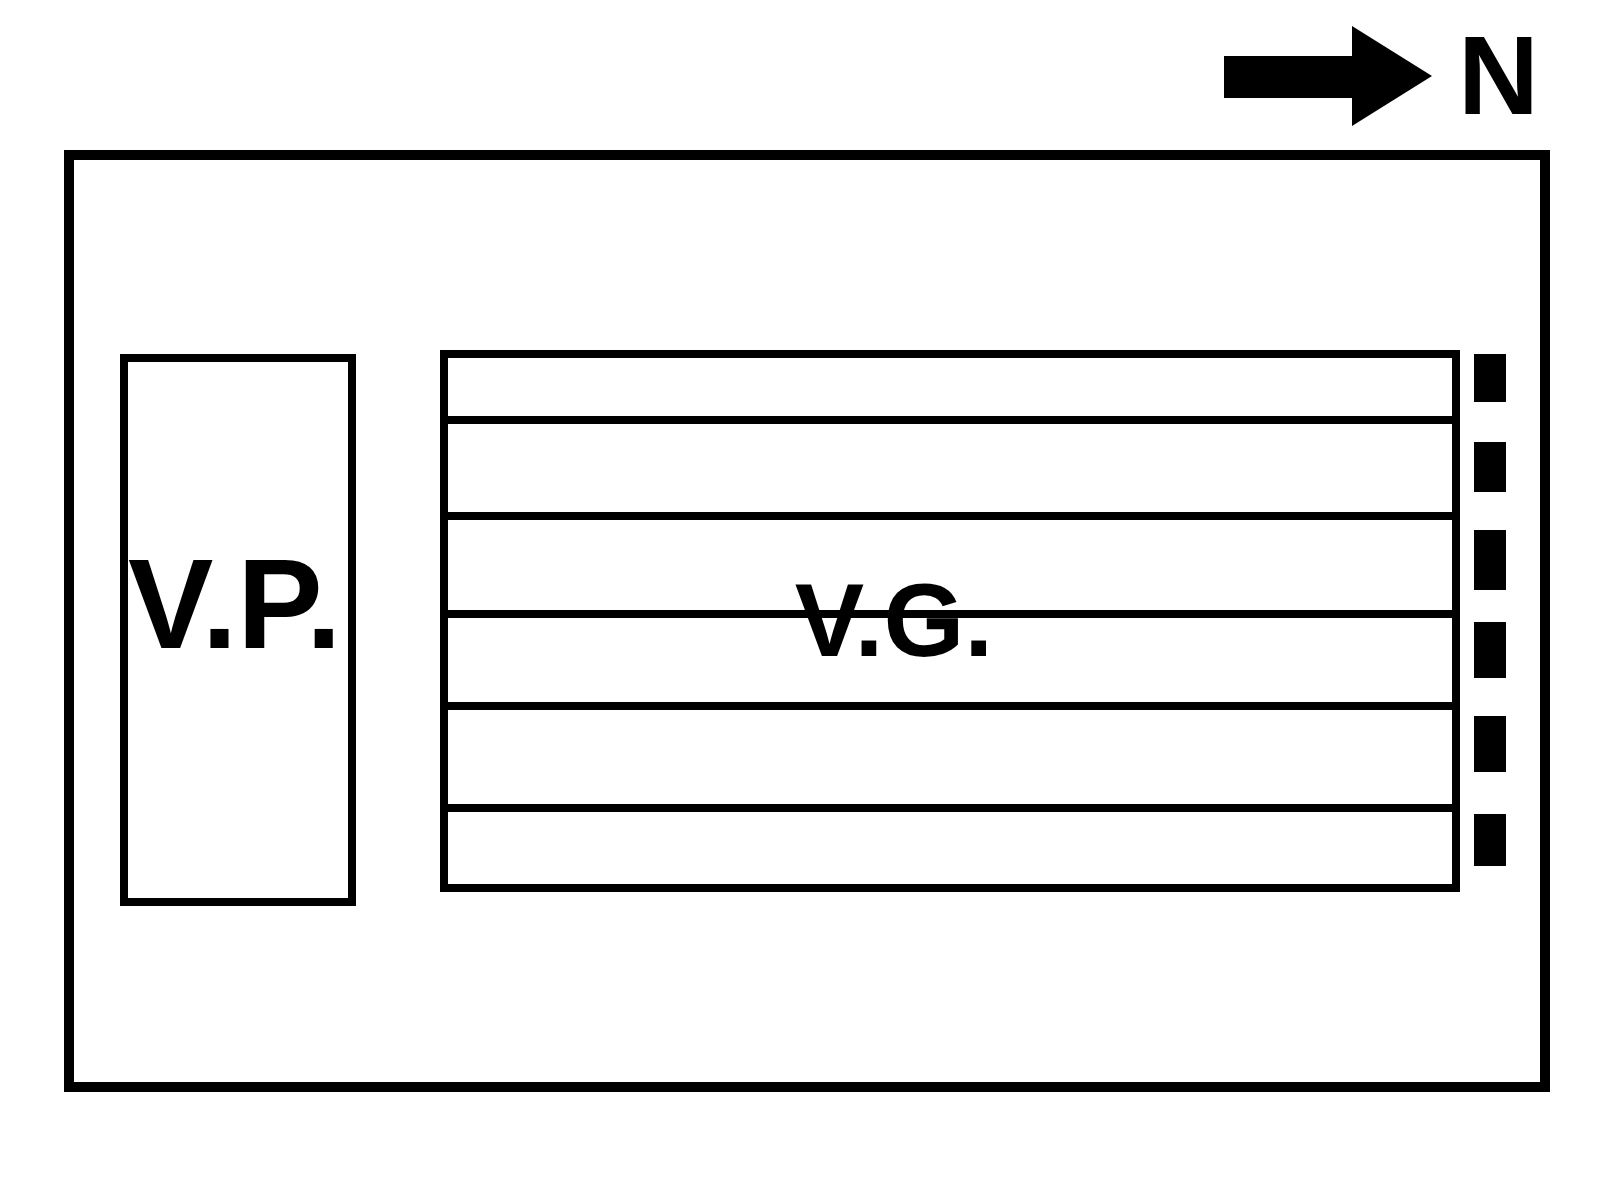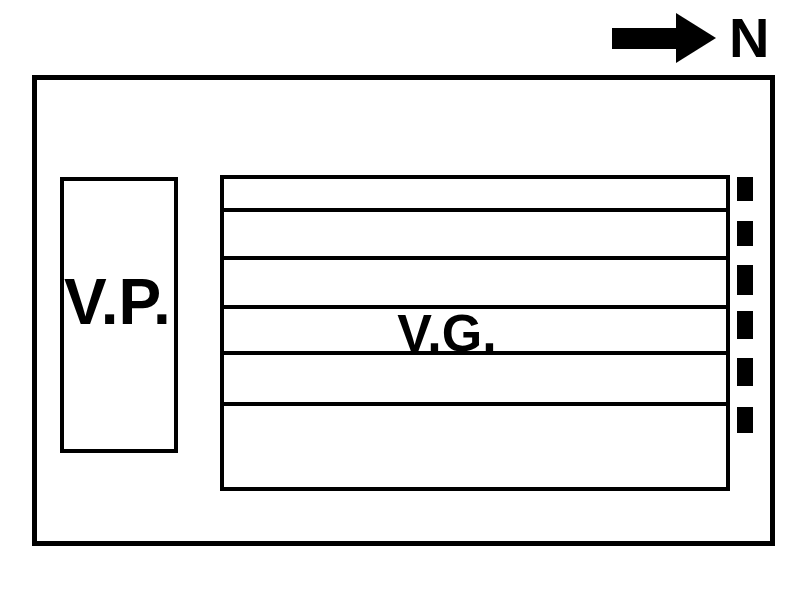--- a/index.html
+++ b/index.html
@@ -79,21 +79,21 @@
     font-weight: bold;
     line-height: 1;
   }
 
   
   .vg-rect {
     position: absolute;
     left: 220px;
     top: 175px;
     width: 510px;
-    height: 316px;
+    height: 271px;
     border: 4px solid #000000;
     box-sizing: border-box;
     background: #ffffff;
   }
   .vg-divider {
     position: absolute;
     left: 0;
     right: 0;
     height: 4px;
     background: #000000;

